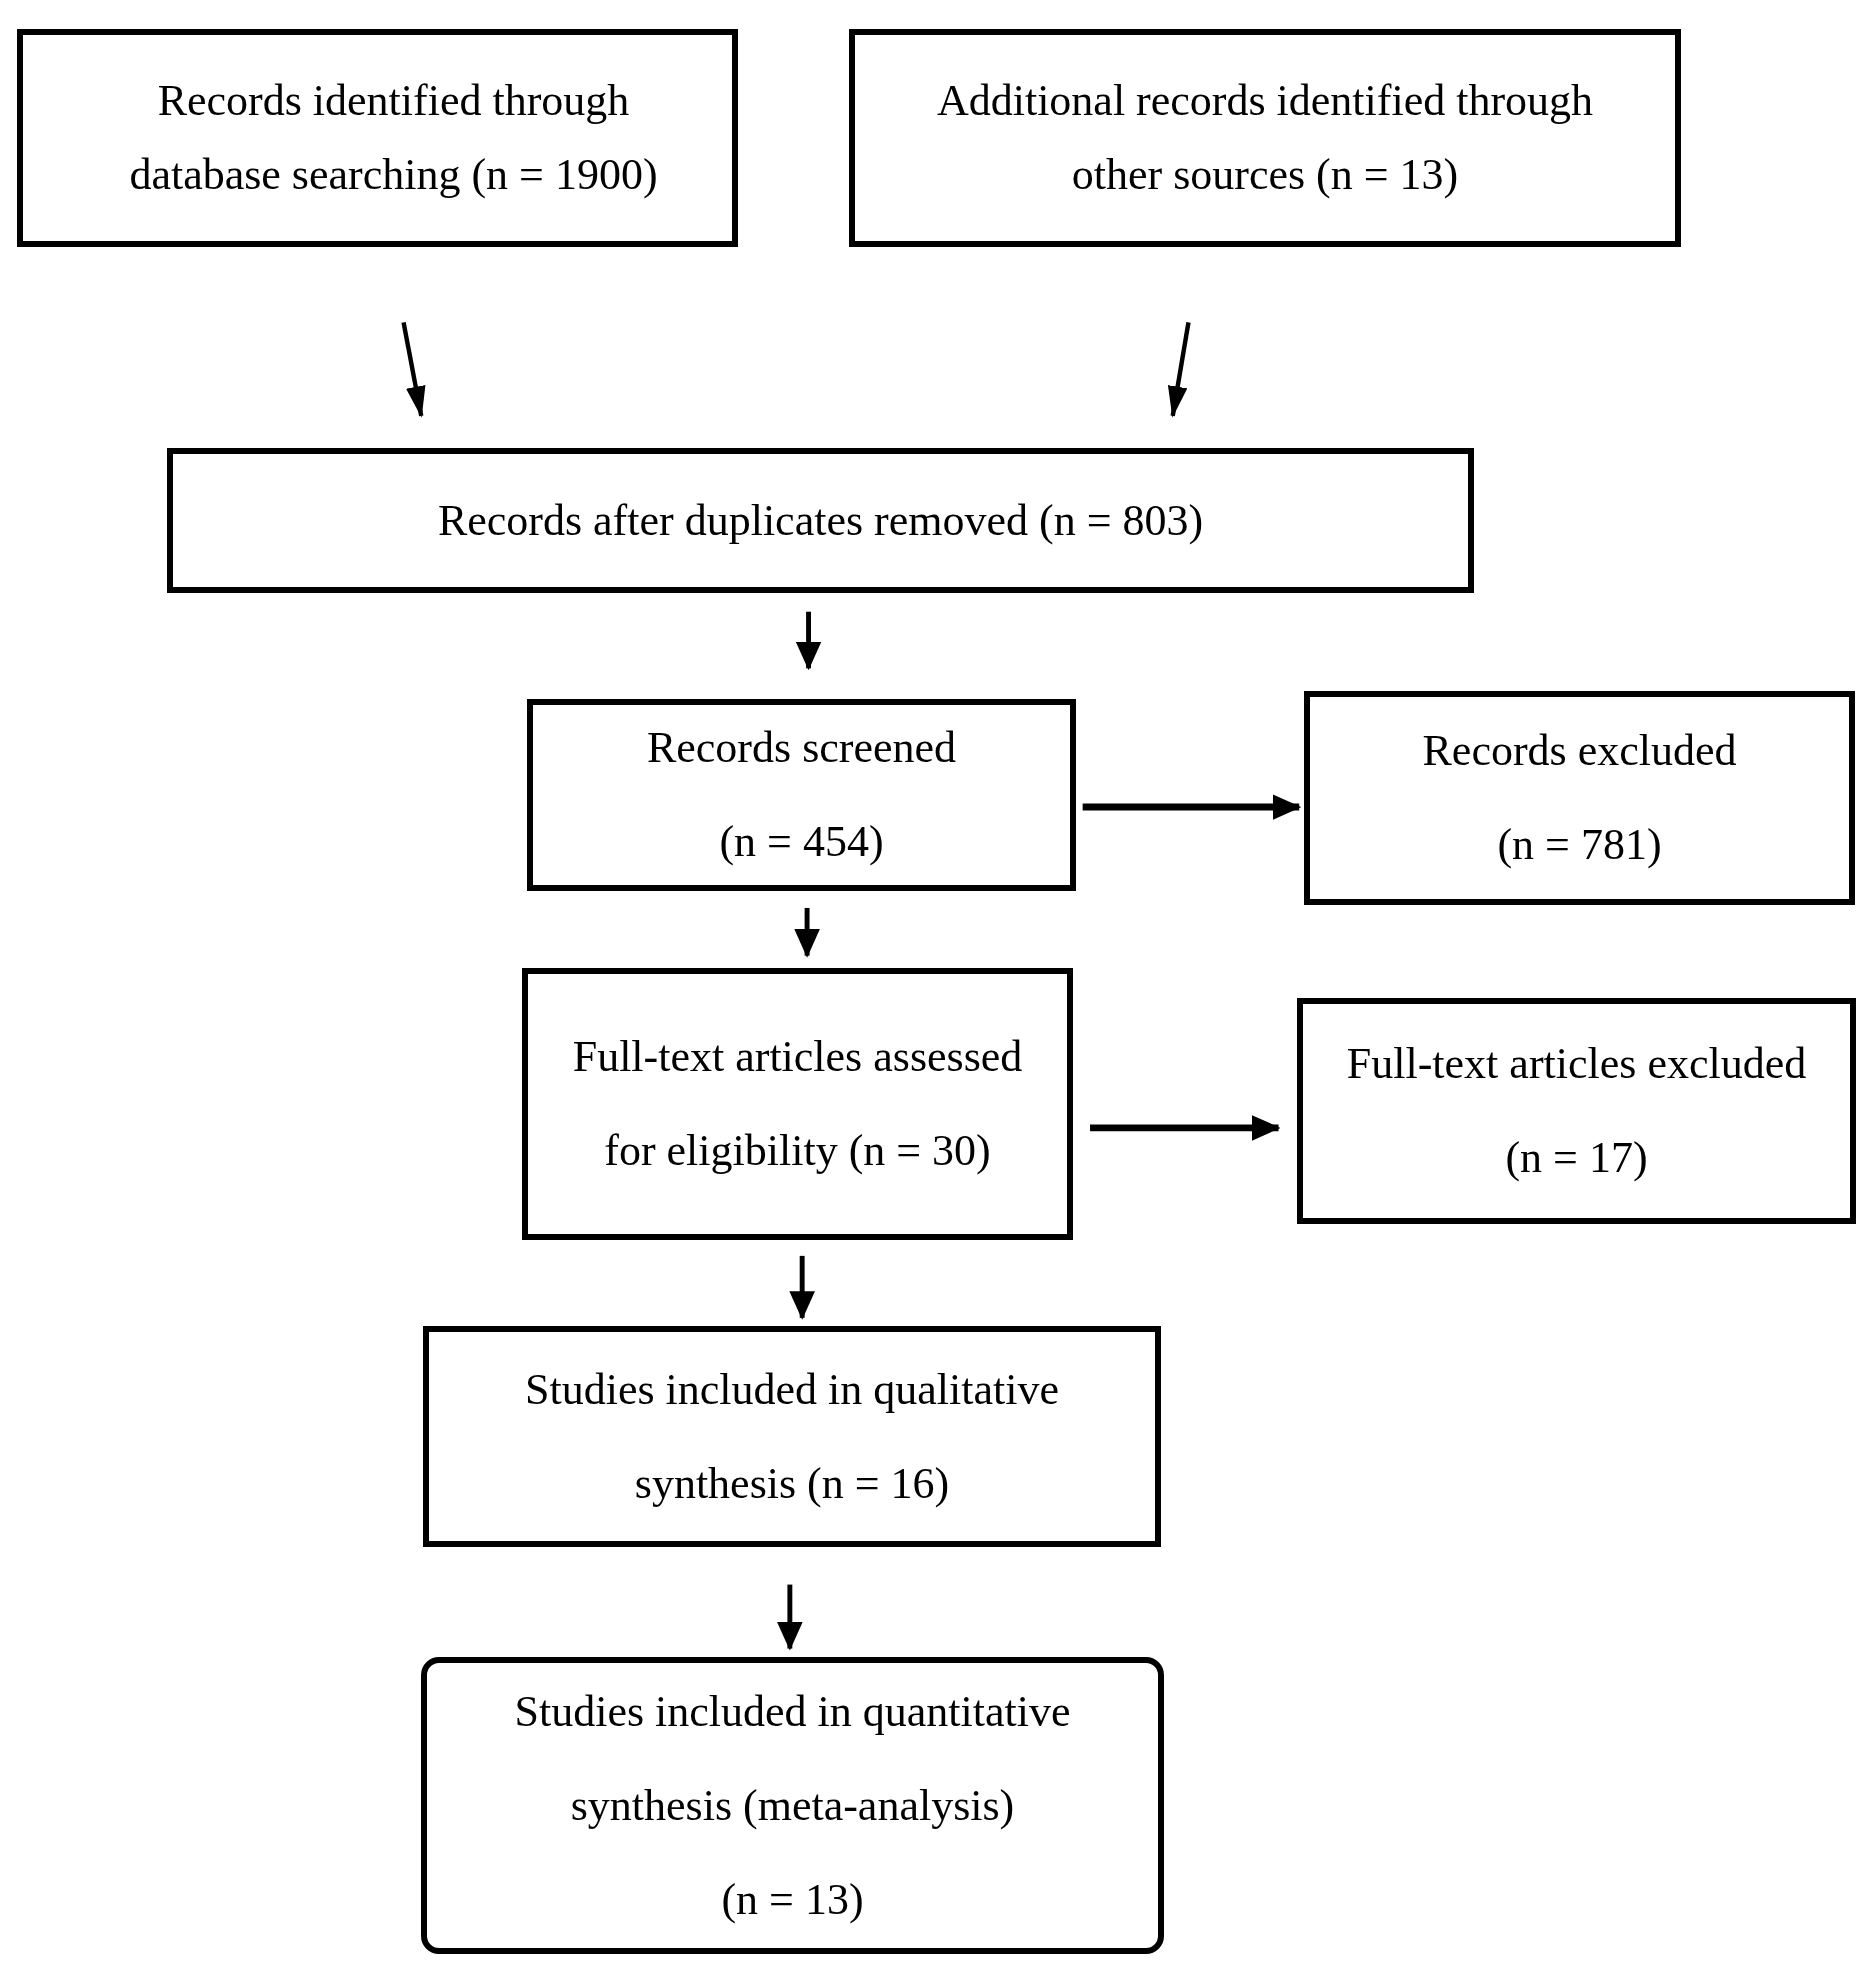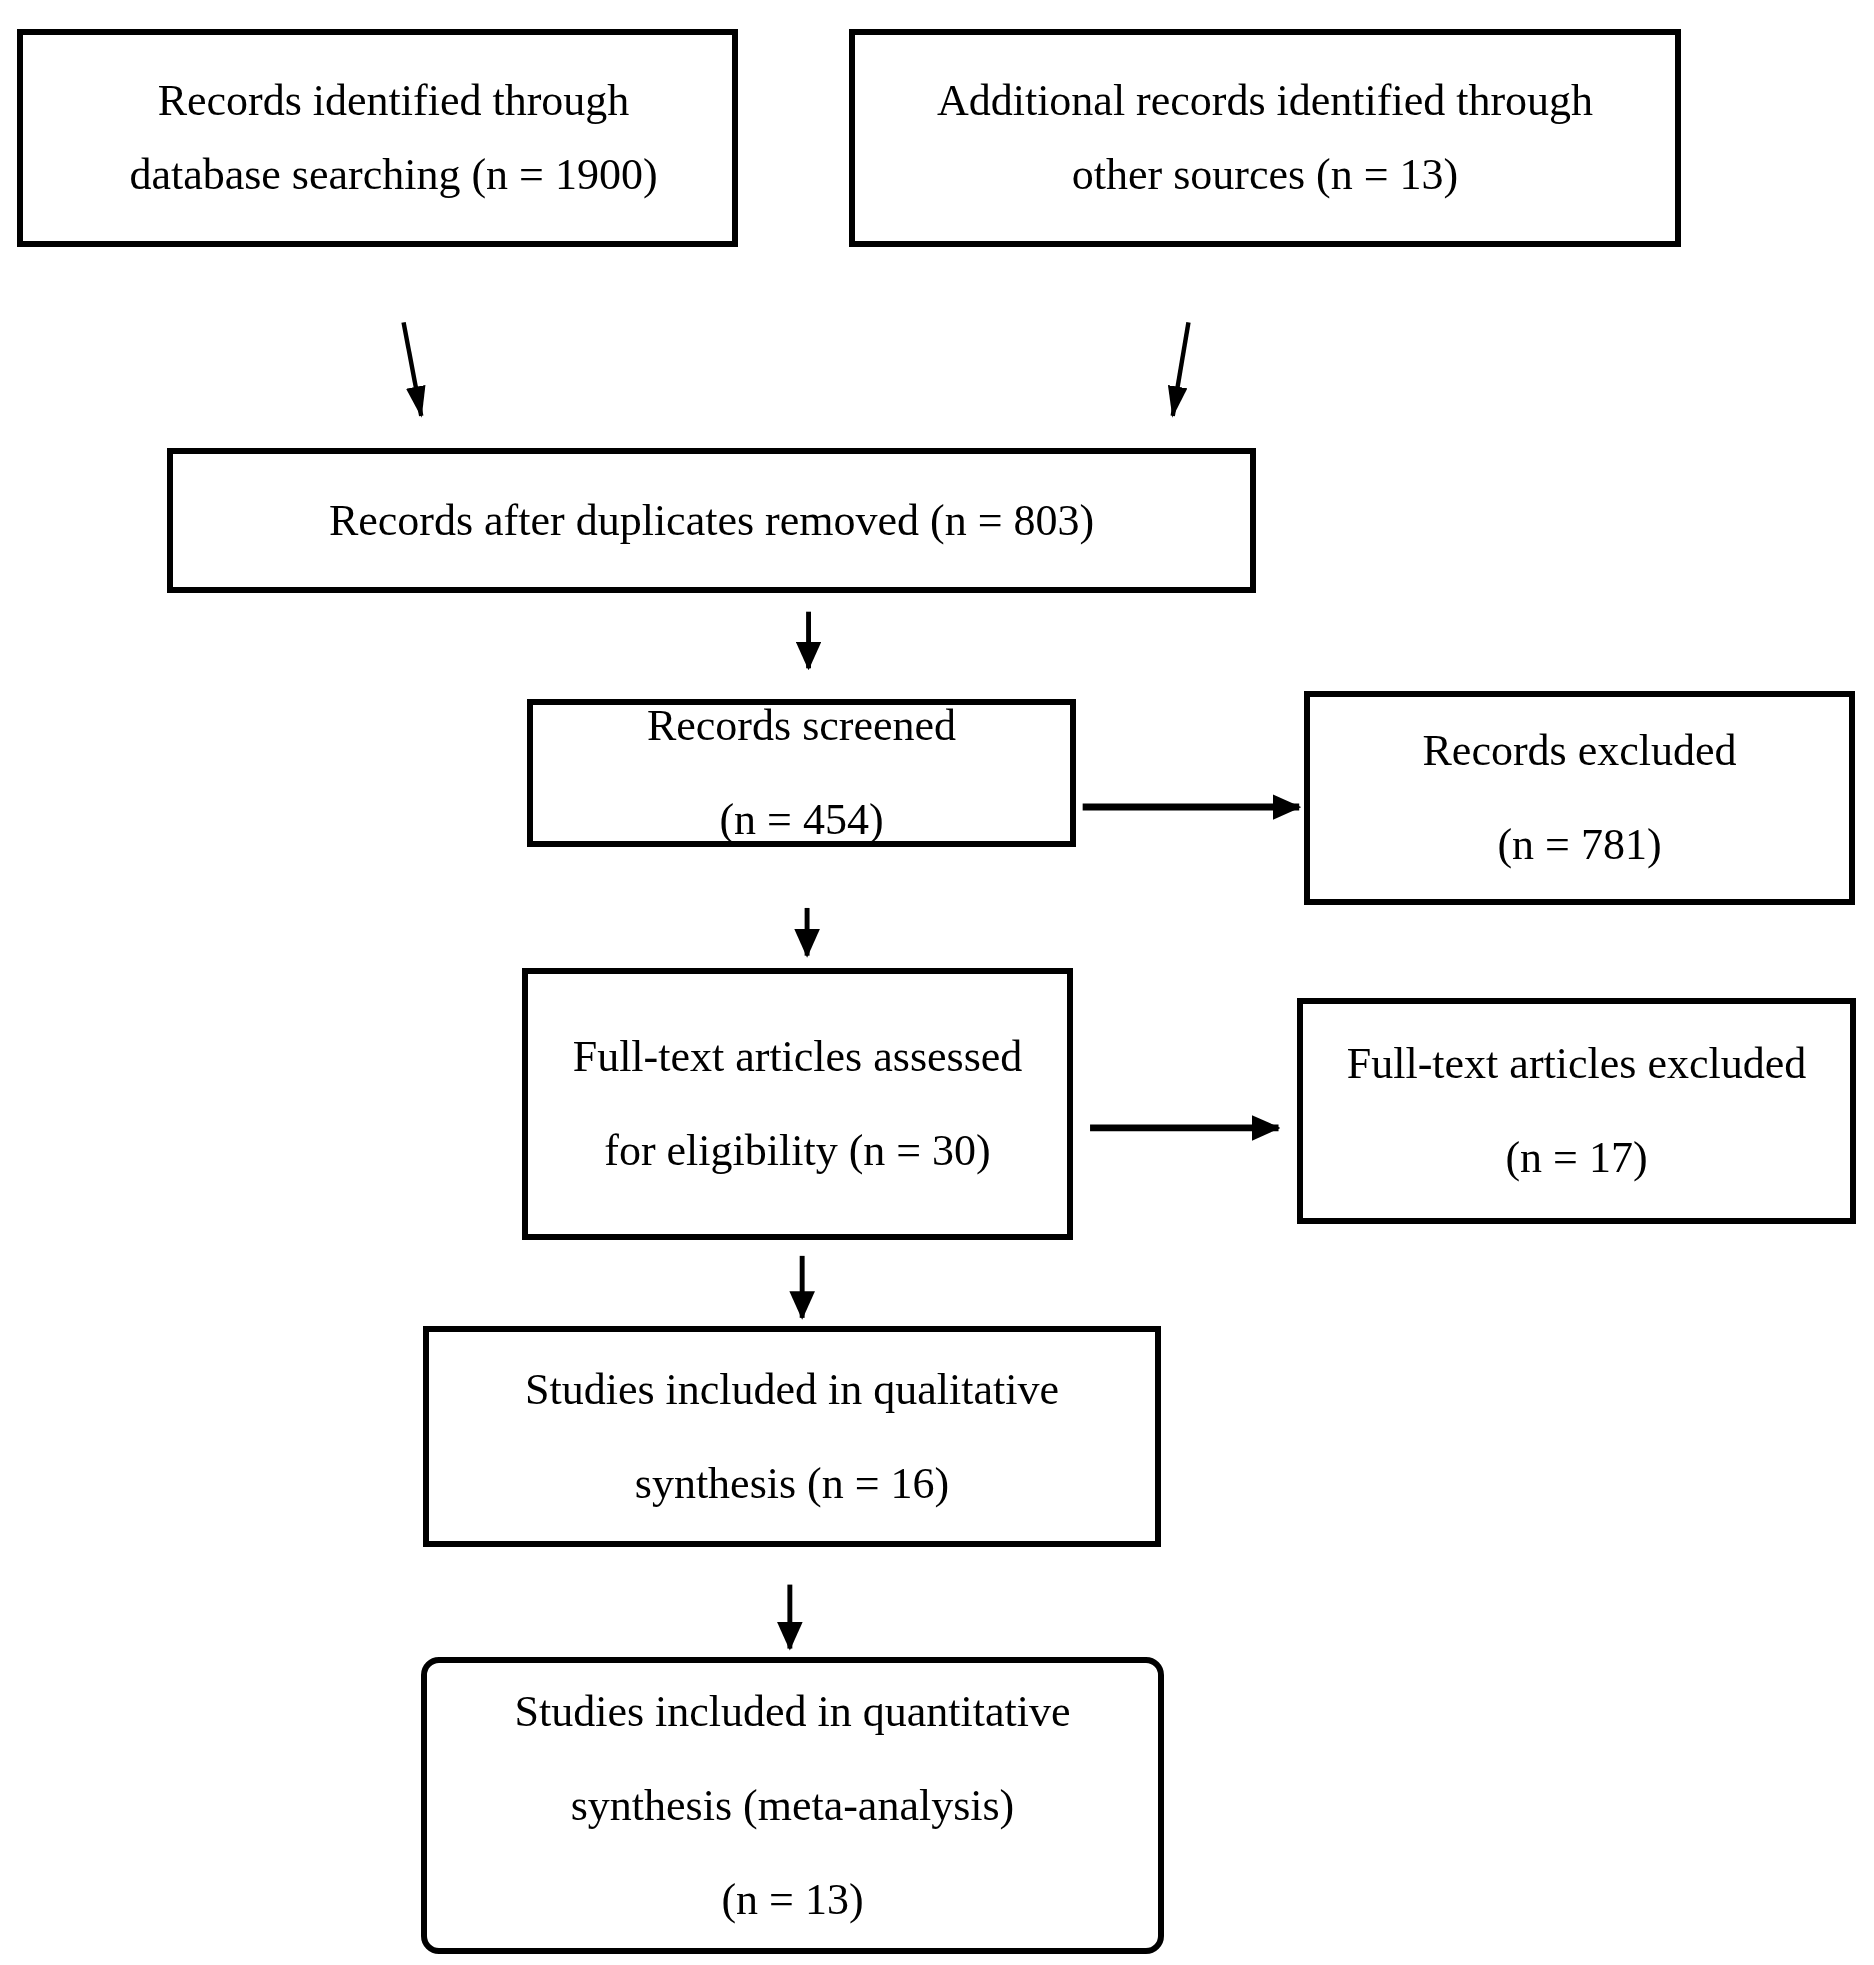--- a/index.html
+++ b/index.html
@@ -68,25 +68,25 @@
   <div class="box tight" style="left:17px; top:28.5px; width:721px; height:218px;padding-left:32px;">
     <span class="line">Records identified through</span>
     <span class="line">database searching (n = 1900)</span>
   </div>
 
   <div class="box tight" style="left:849px; top:28.5px; width:832px; height:218px;">
     <span class="line">Additional records identified through</span>
     <span class="line">other sources (n = 13)</span>
   </div>
 
-  <div class="box" style="left:167px; top:448px; width:1089px; height:145px;">
+  <div class="box" style="left:167px; top:448px; width:1307px; height:145px;">
     <span class="line">Records after duplicates removed (n = 803)</span>
   </div>
 
-  <div class="box" style="left:527px; top:699px; width:549px; height:148px;">
+  <div class="box" style="left:527px; top:699px; width:549px; height:192px;">
     <span class="line">Records screened</span>
     <span class="line">(n = 454)</span>
   </div>
 
   <div class="box" style="left:1304px; top:691px; width:551px; height:214px;">
     <span class="line">Records excluded</span>
     <span class="line">(n = 781)</span>
   </div>
 
   <div class="box" style="left:522px; top:968px; width:551px; height:272px;">

